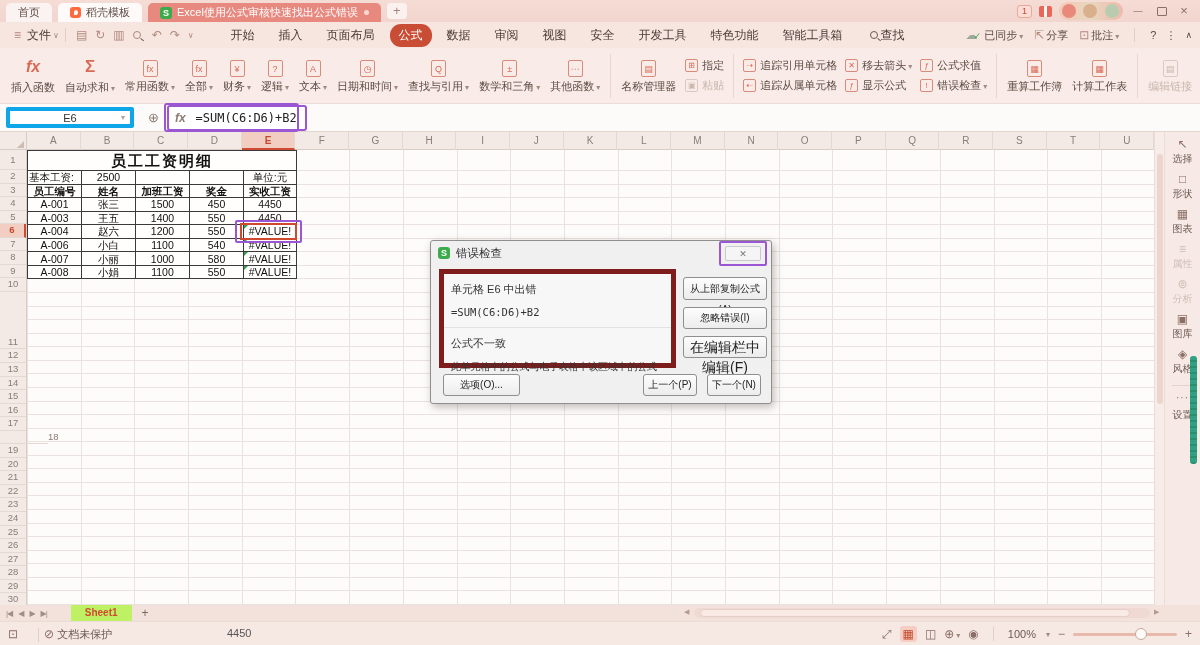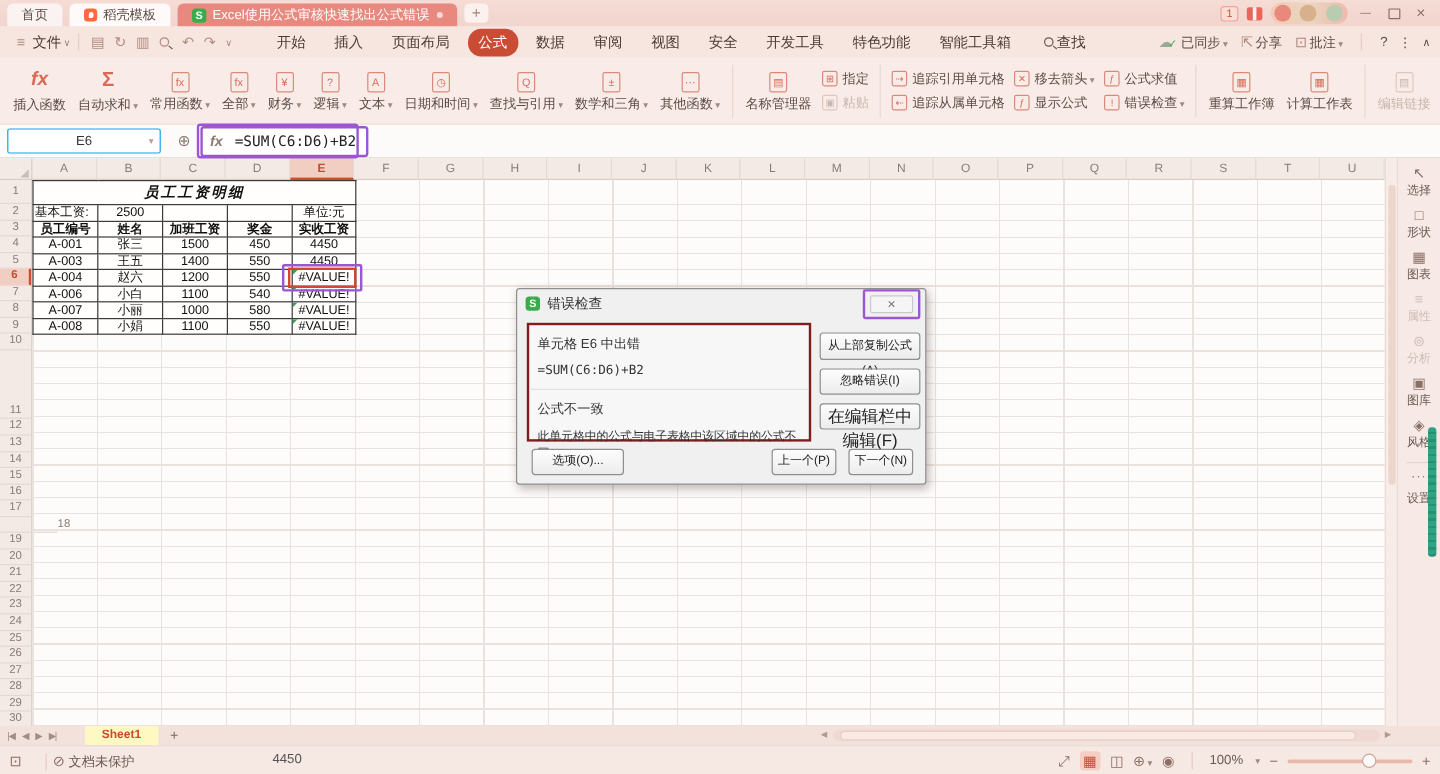--- a/index.html
+++ b/index.html
@@ -48,21 +48,21 @@
   .rbox { font-style:normal; font-weight:normal; font-size:9px; width:15px; height:17px; line-height:16px; text-align:center; border:1px solid #d98a78; border-radius:2px; color:#d96a56; margin-top:3px; }
   .rlabel { font-size:11px; color:#5c4a43; margin-top:2px; white-space:nowrap; }
   .arr { font-size:8px; color:#a08a80; margin-left:2px; }
   .rstack { display:flex; flex-direction:column; justify-content:center; gap:5px; height:52px; padding:0 4px; }
   .rsmall { display:flex; align-items:center; font-size:11px; color:#5c4a43; white-space:nowrap; }
   .rsmall .sic { width:13px; height:13px; border:1px solid #d98a78; border-radius:2px; color:#d96a56; font-size:8px; text-align:center; line-height:12px; margin-right:4px; font-style:normal; }
   .disabled, .disabled .sic, .disabled .ricon, .disabled .rlabel { color:#c9b6ae !important; border-color:#ddc8c0 !important; }
 
   
   #fbar { position:absolute; left:0; top:104px; width:1200px; height:28px; background:#fdfbfa; border-bottom:1px solid #e2d6d0; display:flex; align-items:center; }
-  #namebox { width:128px; height:21px; margin-left:6px; background:#fff; border:1px solid #0ea5e9; border-radius:2px; font-size:11px; color:#333; display:flex; align-items:center; justify-content:center; position:relative; }
+  #namebox { width:128px; height:21px; margin-left:6px; background:#fff; border:4px solid #0ea5e9; border-radius:2px; font-size:11px; color:#333; display:flex; align-items:center; justify-content:center; position:relative; }
   #namebox .nb-arr { position:absolute; right:5px; color:#b3a199; font-size:8px; }
   .fzoom { color:#8b7b73; font-size:13px; margin:0 8px 0 14px; }
   #fxwrap { display:flex; align-items:center; height:26px; border:2px solid #9b57d3; border-radius:3px; padding:0 8px 0 6px; background:#fff; }
   .fxico { font-style:italic; font-weight:bold; color:#8b7b73; font-size:12px; margin-right:10px; }
   #formulatext { font-family:"DejaVu Sans Mono",monospace; font-size:12px; color:#222; white-space:pre; }
 
   
   #sheet { position:absolute; left:0; top:132px; width:1154px; height:473px; background:#fdfcfb; }
   #colheads { position:absolute; left:0; top:0; width:1154px; height:18px; background:#f3eae6; border-bottom:1px solid #d9ccc6; display:flex; }
   #corner { width:27px; height:18px; border-right:1px solid #d9ccc6; position:relative; }
@@ -75,21 +75,21 @@
   #gridr1 { position:absolute; left:27px; top:18px; width:1127px; height:20px;
     background-image:repeating-linear-gradient(to right,#eae2de 0 1px,transparent 1px 53.7px); }
   #gridrest { position:absolute; left:27px; top:38px; width:1127px; height:435px;
     background-image:repeating-linear-gradient(to bottom,#eae2de 0 1px,transparent 1px 13.56px),
                      repeating-linear-gradient(to right,#eae2de 0 1px,transparent 1px 53.7px); }
 
   
   #salary { position:absolute; left:27px; top:18px; border-collapse:collapse; table-layout:fixed; background:#fffefd; }
   #salary td { border:1px solid #3a3a3a; font-size:10.5px; color:#111; text-align:center; height:13.56px; padding:0; line-height:12px; overflow:hidden; position:relative; white-space:nowrap; }
   #salary td.lft { text-align:left; padding-left:1px; }
-  #salary tr.title td { height:20px; font-size:12px; font-weight:bold; letter-spacing:2px; line-height:19px;font-style:italic; }
+  #salary tr.title td { height:20px; font-size:15px; font-weight:bold; letter-spacing:2px; line-height:19px; }
   #salary tr.hdr td, #salary td.b { font-weight:bold; }
   .tri { position:absolute; left:0; top:0; width:0; height:0; border-top:4px solid #3a9e51; border-right:4px solid transparent; }
 
   
   #ov-e6-red { position:absolute; left:240px; top:91px; width:57px; height:17px; border:2px solid #d0492e; background:rgba(255,255,255,0); }
   #ov-e6-purple { position:absolute; left:235px; top:88px; width:67px; height:23px; border:2px solid #9b57d3; border-radius:2px; }
 
   
   #vscroll { position:absolute; left:1154px; top:132px; width:10px; height:473px; background:#f7ece8; border-left:1px solid #eadcd6; }
   #vthumb { position:absolute; left:2px; top:22px; width:6px; height:250px; background:#ecd5cc; border-radius:3px; }
@@ -103,35 +103,35 @@
   .sbitem.disabled .sbico, .sbitem.disabled .sblabel { color:#cdbcb5; }
   .sbdiv { width:22px; height:1px; background:#e5d2ca; margin:2px 0 6px; }
   .sbmore { color:#8a6f65; font-size:10px; letter-spacing:1px; margin-bottom:4px; }
 
   
   #dialog { position:absolute; left:430px; top:240px; width:342px; height:164px; background:#f0f0f0; border:1px solid #8f8f8f; border-radius:3px; box-shadow:2px 3px 8px rgba(80,60,55,.35); z-index:50; font-size:11px; color:#333; }
   #dlg-title { height:24px; display:flex; align-items:center; padding-left:7px; font-size:11.5px; }
   #dlg-title .slogo { margin-right:6px; }
   #dlg-close { position:absolute; right:10px; top:5px; width:36px; height:15px; border:1px solid #c9c9c9; border-radius:2px; background:#f5f5f5; color:#777; font-size:9px; text-align:center; line-height:14px; }
   #dlg-close-purple { position:absolute; right:4px; top:0px; width:48px; height:25px; border:2px solid #9b57d3; border-radius:2px; }
-  #dlg-panel { position:absolute; left:8px; top:28px; width:237px; height:99px; background:#f7f7f7; border:2px solid #7f1d1d; padding:8px 7px; }
+  #dlg-panel { position:absolute; left:8px; top:28px; width:237px; height:99px; background:#f7f7f7; border:5px solid #7f1d1d; padding:8px 7px; }
   #dlg-panel .ln { margin-bottom:9px; }
   #dlg-sep { height:1px; background:#e2e2e2; margin:8px -7px 8px; }
   #dlg-desc { font-size:10px; letter-spacing:-0.2px; }
   .dbtn { position:absolute; background:linear-gradient(#fdfdfd,#ececec); border:1px solid #8f8f8f; border-radius:3px; font-size:10px; color:#222; text-align:center; font-family:"Liberation Sans",sans-serif; }
   #b-copy { left:252px; top:36px; width:84px; height:23px; line-height:21px; }
   #b-ignore { left:252px; top:66px; width:84px; height:22px; line-height:20px; }
   #b-edit { left:252px; top:95px; width:84px; height:22px; line-height:20px; font-size:14px; }
   #b-opts { left:12px; top:133px; width:77px; height:22px; line-height:20px; }
   #b-prev { left:212px; top:133px; width:54px; height:22px; line-height:20px; }
   #b-next { left:276px; top:133px; width:54px; height:22px; line-height:20px; }
 
   
   #tabbar { position:absolute; left:0; top:605px; width:1200px; height:16px; background:#f3e2dc; display:flex; align-items:center; font-size:10px; color:#a08d86; } .navarr { margin-left:6px; font-size:8px; letter-spacing:-1px; }
-  #sheettab { height:16px; background:#fef9c3; color:#cf4a2e; font-weight:bold; padding:0 14px; margin-left:24px; line-height:16px; }
+  #sheettab { height:16px; background:#bef264; color:#cf4a2e; font-weight:bold; padding:0 14px; margin-left:24px; line-height:16px; }
   #addsheet { margin-left:10px; color:#7b6a62; font-size:12px; }
   #hscroll { position:absolute; left:694px; top:3px; width:456px; height:10px; background:#f0d9d2; border-radius:5px; }
   #hthumb { position:absolute; left:6px; top:1px; width:430px; height:8px; background:#faeae5; border:1px solid #e6cfc7; border-radius:4px; }
   .harr { position:absolute; top:3px; font-size:7px; color:#b59a90; }
 
   
   #statusbar { position:absolute; left:0; top:621px; width:1200px; height:24px; background:#f6e8e3; border-top:1px solid #eadcd6; font-size:11px; color:#6b5a52; }
   #st-cellval { position:absolute; left:227px; top:5px; color:#555; }
   #st-right { position:absolute; right:8px; top:0; height:24px; display:flex; align-items:center; gap:8px; }
   .stico { color:#8a6f65; font-size:12px; }

